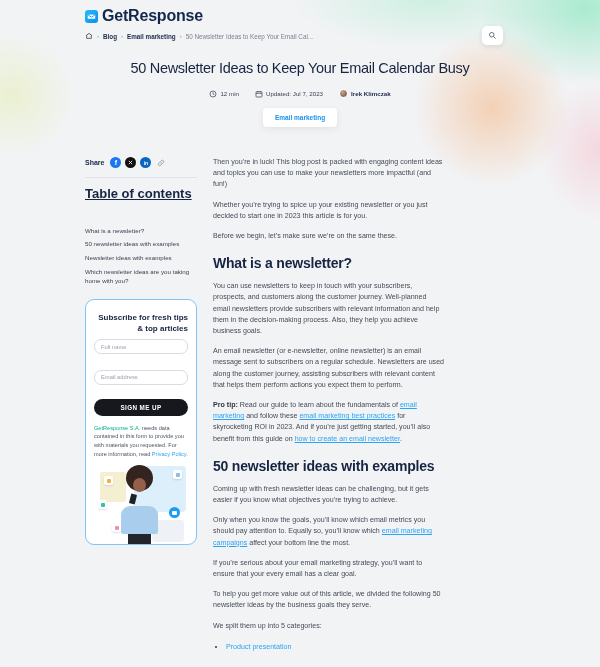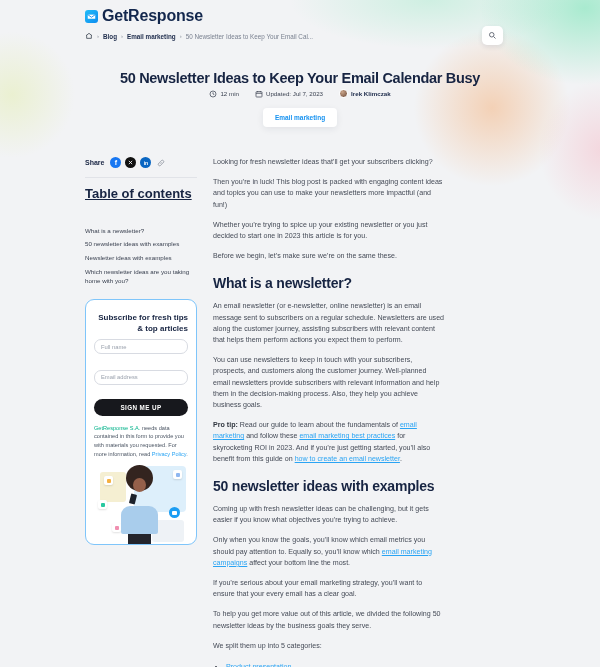--- a/index.html
+++ b/index.html
@@ -25,22 +25,22 @@
 
   .breadcrumb{ position:absolute; left:85px; top:32px; display:flex; align-items:center; gap:4px; font-size:6.3px; }
   .crumb-link{ color:#1c2a4a; font-weight:bold; }
   .crumb-sep{ color:#8b919c; font-size:6px; }
   .crumb-current{ color:#7a8190; }
 
   .search-btn{ position:absolute; left:482px; top:26px; width:21px; height:19px; background:#fff; border:none;
     border-radius:5px; box-shadow:0 2px 5px rgba(30,40,70,.10); display:flex; align-items:center; justify-content:center; cursor:pointer; }
 
   
-  .title{ position:absolute; left:60px; right:60px; top:70px; text-align:center; font-size:14.5px;
-    font-weight:bold; letter-spacing:-.3px; color:#172442; }
+  .title{ position:absolute; left:60px; right:60px; top:60px; text-align:center; font-size:14.5px;
+    font-weight:normal; letter-spacing:-.3px; color:#172442; }
   .meta{ position:absolute; left:0; right:0; top:89px; display:flex; justify-content:center; align-items:center; gap:16px;
     font-size:6.2px; color:#3c4352; }
   .meta-item{ display:flex; align-items:center; gap:3px; }
   .meta-author{ font-weight:bold; color:#1c2a4a; }
   .avatar{ width:9px; height:9px; border-radius:50%; background:radial-gradient(circle at 35% 30%,#caa58a,#6c4a39); border:1px solid #fff; }
   .tag-row{ position:absolute; left:0; right:0; top:108px; display:flex; justify-content:center; }
   .tag-pill{ background:#fff; border:none; border-radius:4px; padding:6px 12px; font-size:6.5px; font-weight:bold;
     color:#1792f0; box-shadow:0 2px 7px rgba(30,40,70,.08); cursor:pointer; }
 
   
@@ -232,27 +232,26 @@
           <span class="phone"></span>
           <span class="chat-btn">
               <i></i>
             </span>
         </div>
       </div>
     </aside>
 
     <main class="main">
       <article class="article">
-          <p><span>Looking for fresh newsletter ideas that’ll get your subscribers clicking?</span></p>
           <p><span>Then you’re in luck! This blog post is packed with engaging content ideas and topics you can use to make your newsletters more impactful (and fun!)</span></p>
           <p><span>Whether you’re trying to spice up your existing newsletter or you just decided to start one in 2023 this article is for you.</span></p>
           <p><span>Before we begin, let’s make sure we’re on the same these.</span></p>
           <h2>What is a newsletter?</h2>
+          <p><span>You can use newsletters to keep in touch with your subscribers, prospects, and customers along the customer journey. Well-planned email newsletters provide subscribers with relevant information and help them in the decision-making process. Also, they help you achieve business goals.</span></p>
           <p><span>An email newsletter (or e-newsletter, online newsletter) is an email message sent to subscribers on a regular schedule. Newsletters are used along the customer journey, assisting subscribers with relevant content that helps them perform actions you expect them to perform.</span></p>
-          <p><span>You can use newsletters to keep in touch with your subscribers, prospects, and customers along the customer journey. Well-planned email newsletters provide subscribers with relevant information and help them in the decision-making process. Also, they help you achieve business goals.</span></p>
           <p><strong>Pro tip:</strong><span> Read our guide to learn about the fundamentals of </span><a class="inline-link">email marketing</a><span> and follow these </span><a class="inline-link">email marketing best practices</a><span> for skyrocketing ROI in 2023. And if you’re just getting started, you’ll also benefit from this guide on </span><a class="inline-link">how to create an email newsletter</a><span>.</span></p>
           <h2>50 newsletter ideas with examples</h2>
           <p><span>Coming up with fresh newsletter ideas can be challenging, but it gets easier if you know what objectives you’re trying to achieve.</span></p>
           <p><span>Only when you know the goals, you’ll know which email metrics you should pay attention to. Equally so, you’ll know which </span><a class="inline-link">email marketing campaigns</a><span> affect your bottom line the most.</span></p>
           <p><span>If you’re serious about your email marketing strategy, you’ll want to ensure that your every email has a clear goal.</span></p>
           <p><span>To help you get more value out of this article, we divided the following 50 newsletter ideas by the business goals they serve.</span></p>
           <p><span>We split them up into 5 categories:</span></p>
           <ul>
             <li><a class="inline-link">Product presentation</a></li>
           </ul>

